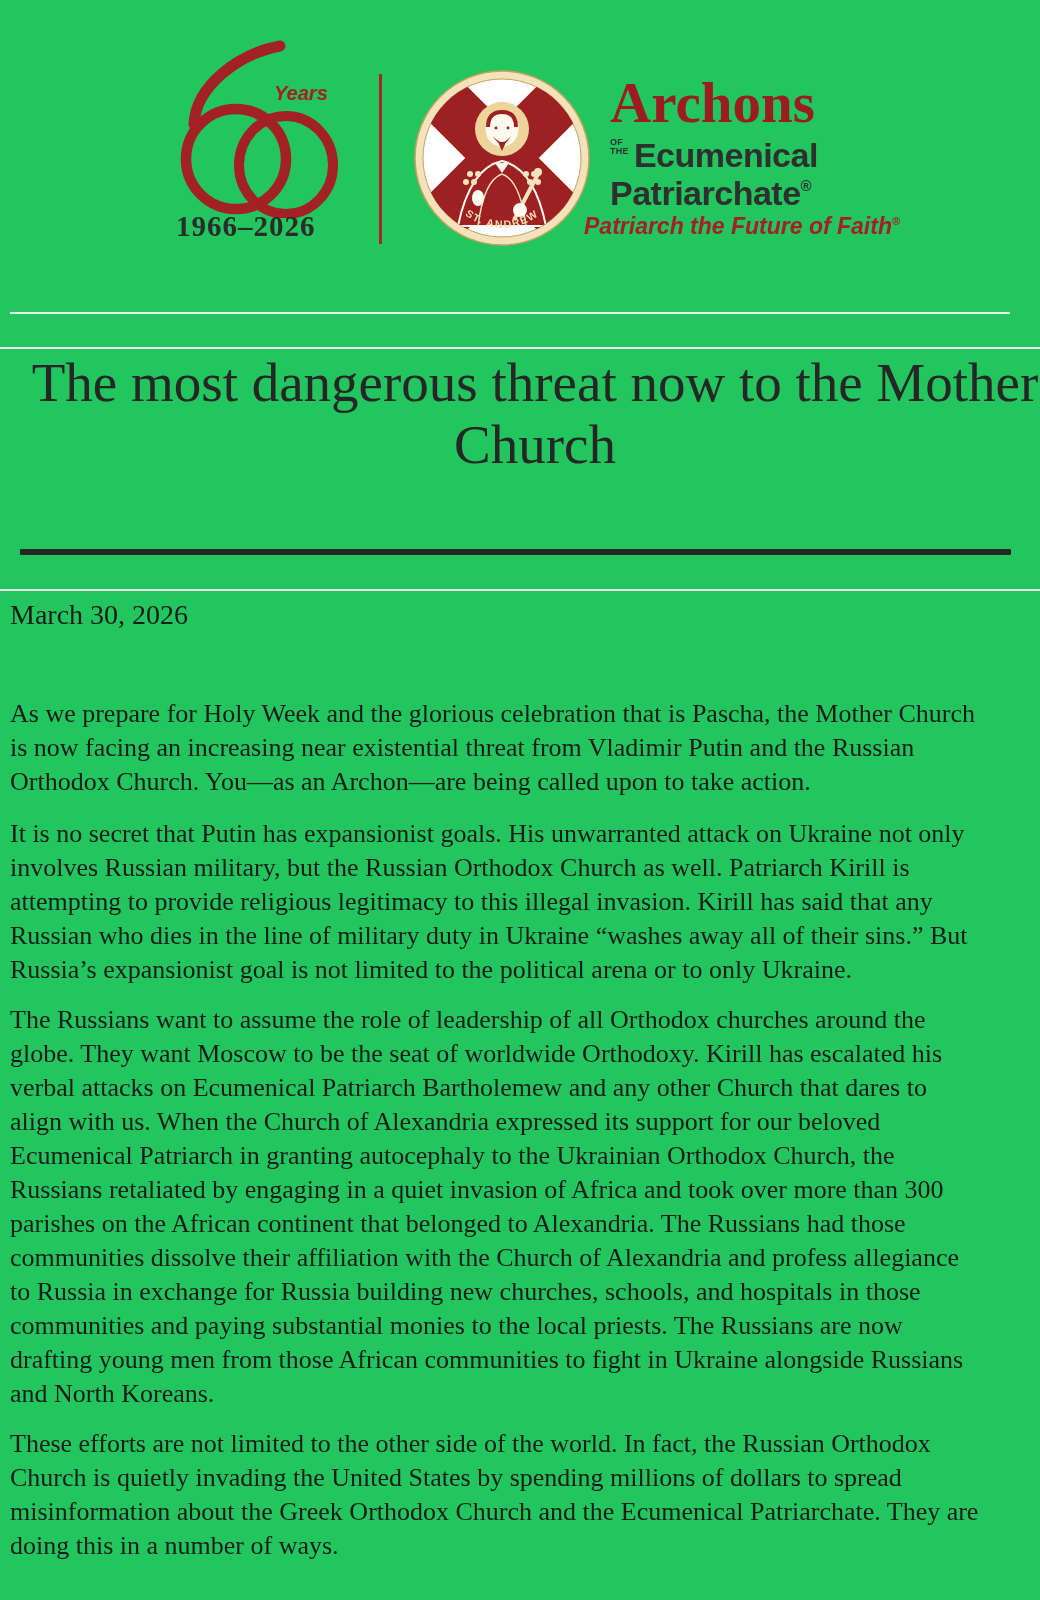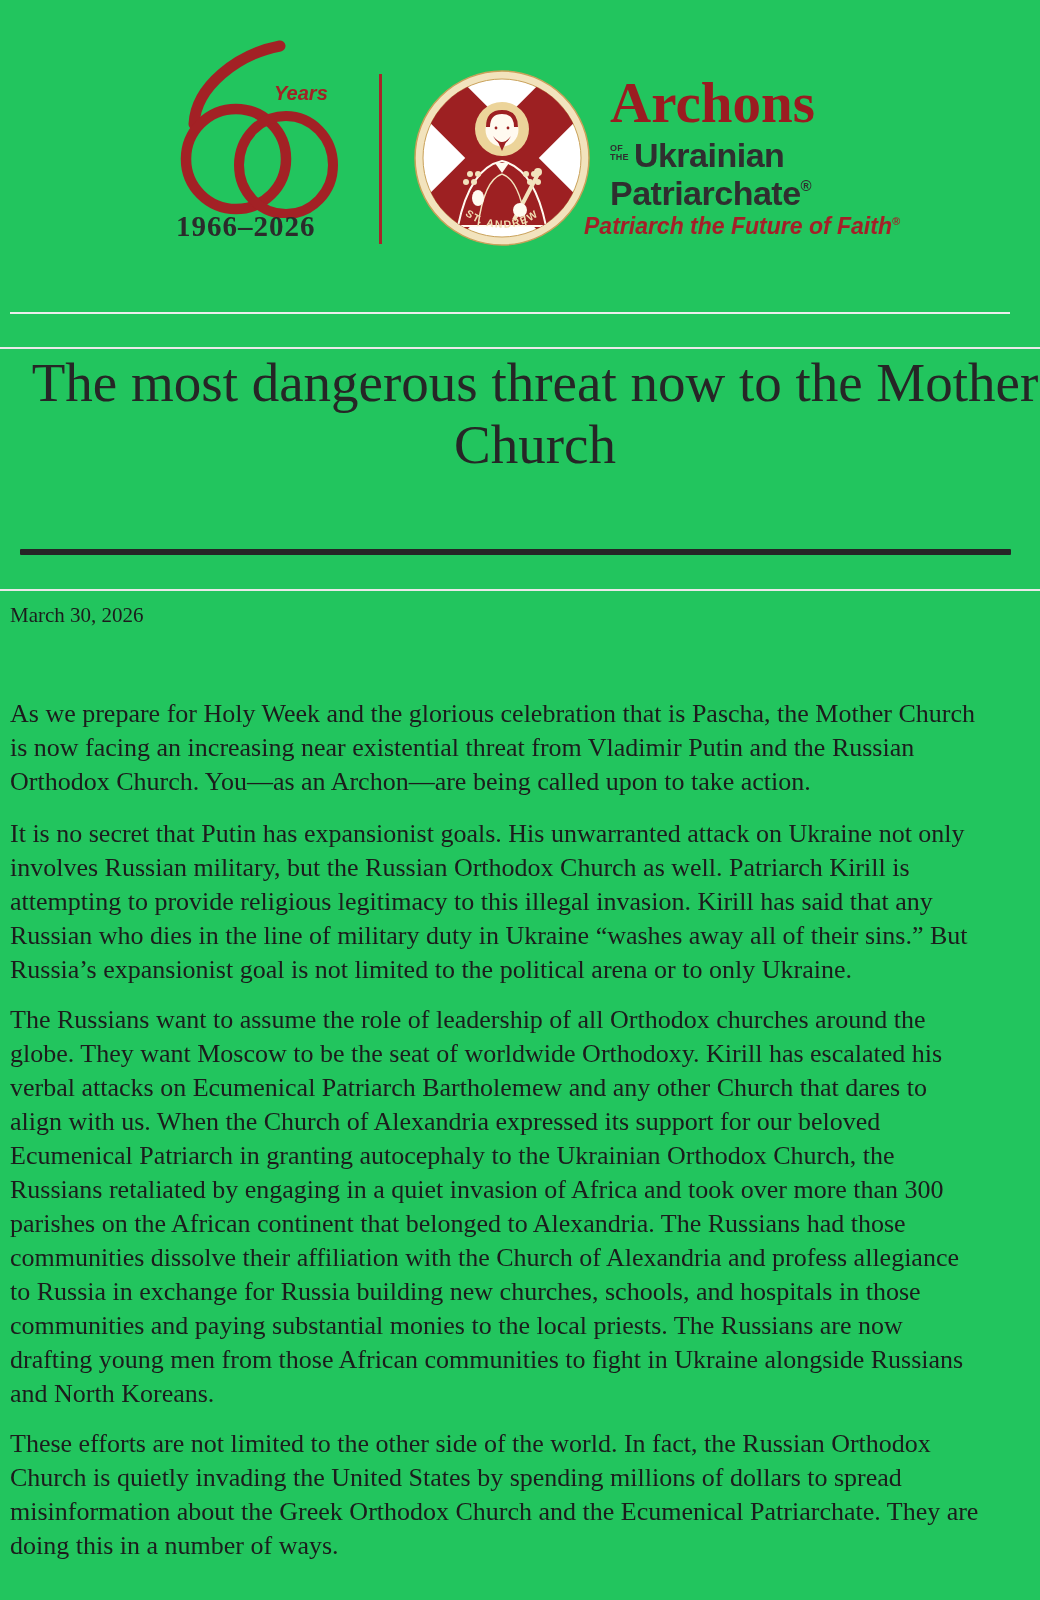--- a/index.html
+++ b/index.html
@@ -11,21 +11,21 @@
   .header{position:absolute;left:0;top:0;width:1040px;height:260px;}
   .sixty-svg{position:absolute;left:168px;top:38px;}
   .year-range{position:absolute;left:176px;top:210px;width:160px;text-align:left;
               font-family:"Liberation Serif",serif;font-weight:bold;font-size:29px;
               color:#2b2b2b;letter-spacing:1px;}
   .logo-divider{position:absolute;left:379px;top:74px;width:3px;height:170px;background:#a8252a;}
   .emblem-svg{position:absolute;left:414px;top:70px;}
   .brand{position:absolute;left:610px;top:74px;color:#2f2f2f;}
   .brand-name{font-family:"Liberation Serif",serif;font-weight:bold;font-size:57px;
               line-height:58px;color:#9b1c21;}
-  .brand-row2{display:flex;align-items:center;margin-top:6px;font-family:"Liberation Sans",sans-serif;}
+  .brand-row2{display:flex;align-items:flex-start;margin-top:6px;font-family:"Liberation Sans",sans-serif;}
   .of-the{font-size:9px;line-height:9px;font-weight:bold;letter-spacing:.3px;
           margin-right:5px;margin-bottom:4px;white-space:pre-line;}
   .brand-big{font-family:"Liberation Sans",sans-serif;font-weight:bold;font-size:34px;
              line-height:34px;letter-spacing:-.5px;}
   .brand-row3{margin-top:4px;}
   .reg-big{font-family:"Liberation Sans",sans-serif;font-weight:bold;font-size:15px;
            vertical-align:14px;}
   .tagline{position:absolute;left:584px;top:213px;font-family:"Liberation Sans",sans-serif;
            font-style:italic;font-weight:bold;font-size:23px;color:#a42028;}
   .reg-small{font-size:11px;vertical-align:9px;}
@@ -34,21 +34,21 @@
   .rule{position:absolute;}
   .rule-a{left:10px;top:312px;width:1000px;height:2px;background:#ededed;}
   .rule-b{left:0;top:347px;width:1040px;height:2px;background:#eaeaea;}
   .hr-dark{position:absolute;left:20px;top:549px;width:991px;height:6px;background:#262626;border-radius:1px;}
   .rule-c{left:0;top:589px;width:1040px;height:2px;background:#e9e9e9;}
 
   
   .title{position:absolute;left:0;top:352px;width:1070px;margin:0;
          font-family:"Liberation Serif","DejaVu Serif",serif;font-weight:normal;
          font-size:55px;line-height:62px;color:#262626;text-align:center;white-space:pre-line;}
-  .date{position:absolute;left:10px;top:598px;font-size:21px;line-height:34px;color:#1c1c1c;}
+  .date{position:absolute;left:10px;top:598px;font-size:28px;line-height:34px;color:#1c1c1c;}
   .para{position:absolute;left:0;width:1200px;margin:0;padding-left:10px;
         font-size:26px;line-height:34px;color:#1c1c1c;white-space:pre-line;}
   .p1{top:697px;}
   .p2{top:817px;}
   .p3{top:1003px;}
   .p4{top:1427px;}
 </style>
 </head>
 <body>
 
@@ -114,21 +114,21 @@
       <text font-family="Liberation Sans, sans-serif" font-size="10.5" font-weight="bold" letter-spacing="1.5" fill="#f0ddb0">
         <textPath href="#capArc" startOffset="50%" text-anchor="middle">ST. ANDREW</textPath>
       </text>
     </svg>
 
     <div class="brand">
       <div class="brand-name">Archons</div>
       <div class="brand-row2">
         <span class="of-the">OF
 THE</span>
-        <span class="brand-big">Ukrainian</span>
+        <span class="brand-big">Ecumenical</span>
       </div>
       <div class="brand-row3">
         <span class="brand-big">Patriarchate</span><span class="reg-big">®</span>
       </div>
     </div>
     <div class="tagline">
       <span>Patriarch the Future of Faith</span><span class="reg-small">®</span>
     </div>
   </div>
 

